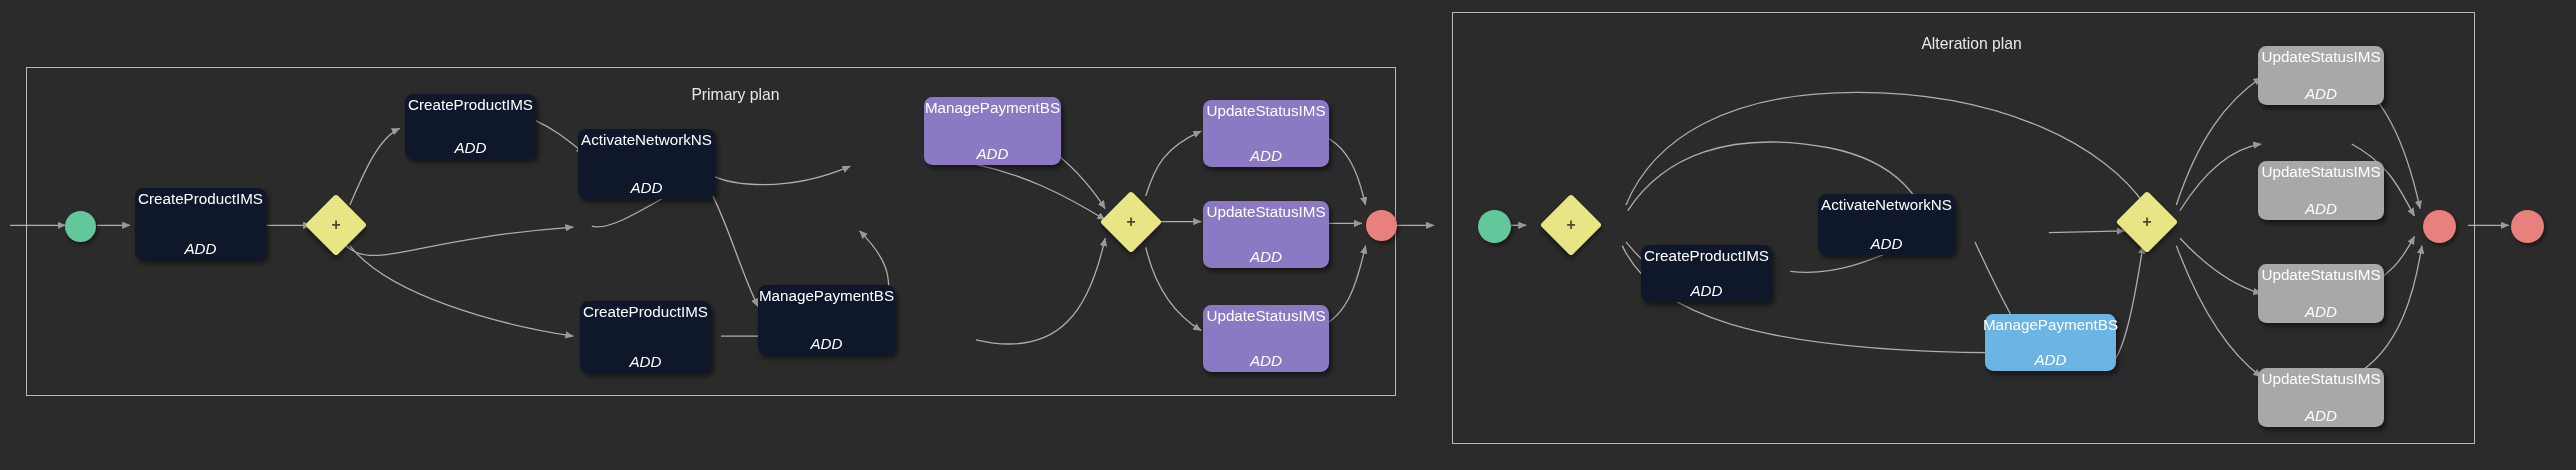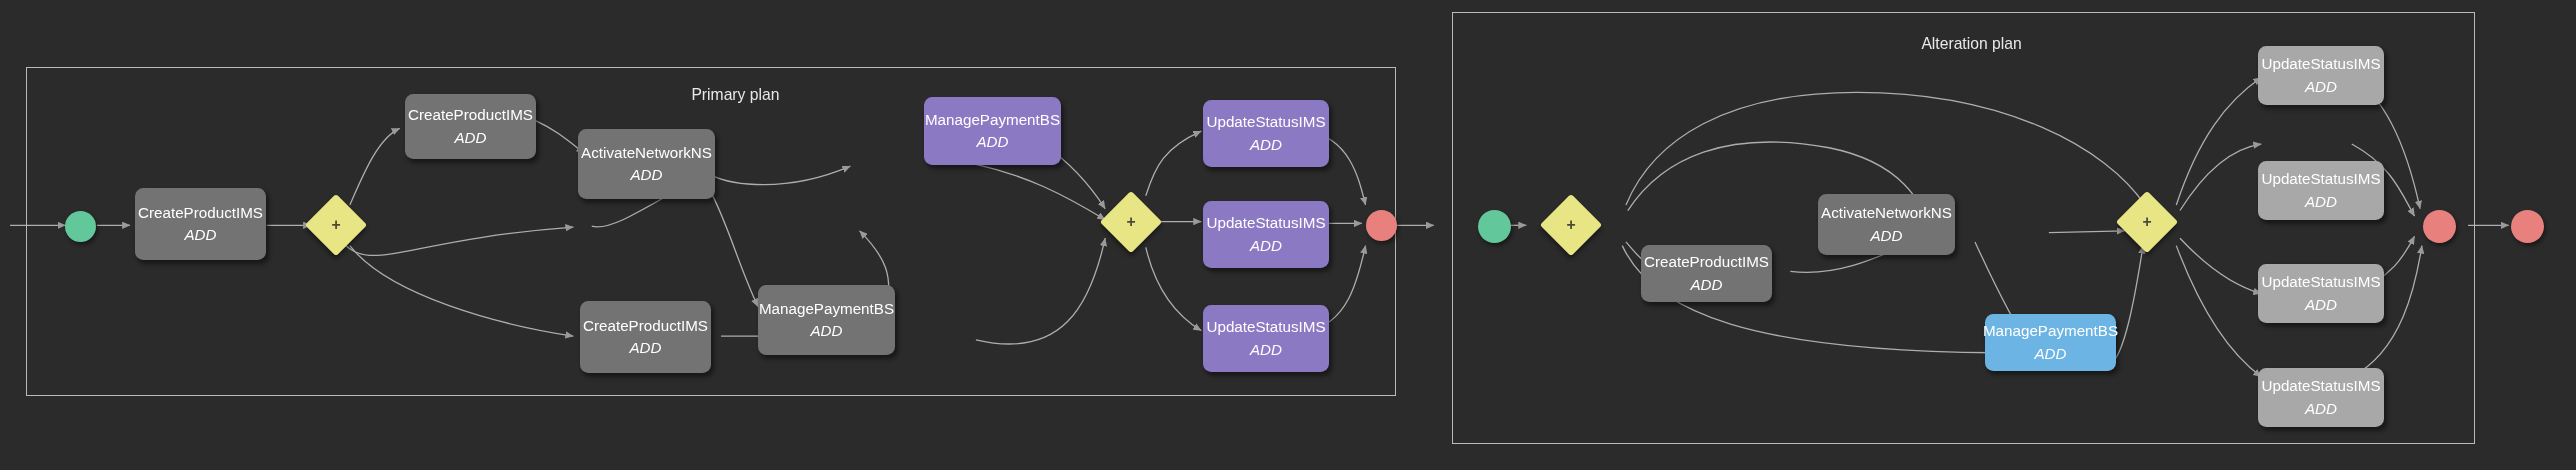--- a/index.html
+++ b/index.html
@@ -41,31 +41,31 @@
     white-space: nowrap;
     line-height: 1;
   }
   .task {
     position: absolute;
     box-sizing: border-box;
     border-radius: 8.3px;
     display: flex;
     flex-direction: column;
     align-items: center;
-    justify-content: center;
+    justify-content: space-between;
     color: #ffffff;
     font-size: 15.2px;
     line-height: 1.45;
     text-align: center;
     box-shadow: 2.8px 3.7px 4.6px rgba(0,0,0,0.45);
     z-index: 3;
   }
   .task .t-name { display:block; }
   .task .t-op { display:block;font-style:italic; }
-  .task.green  { background: #737373; }
+  .task.green  { background: #0f172a; }
   .task.purple { background: #8b79c4; }
   .task.blue   { background: #6cb4e4; }
   .task.gray   { background: #a8a8a8; }
   .event {
     position: absolute;
     border-radius: 50%;
     box-shadow: 1.8px 2.8px 4.6px rgba(0,0,0,0.45);
     z-index: 3;
   }
   .event.start { background: #62c89b; }

